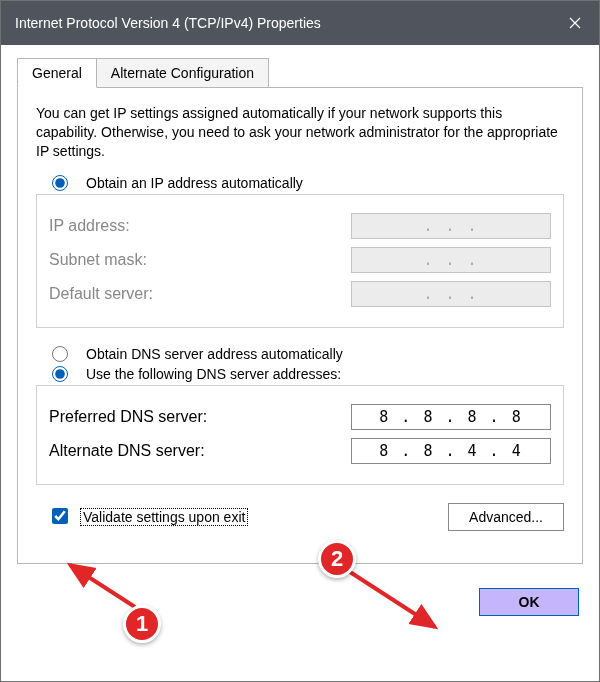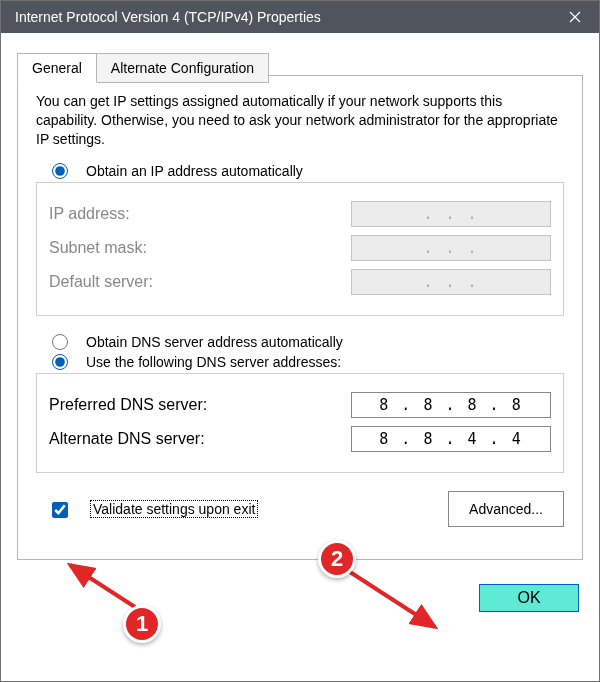--- a/index.html
+++ b/index.html
@@ -1,45 +1,45 @@
 <!DOCTYPE html>
 <html><head>
 <meta charset="utf-8">
 <style>
   * { box-sizing: border-box; }
   html, body { margin: 0; padding: 0; }
   body { font-family: "Segoe UI", Tahoma, sans-serif; font-size: 13px; background: #fff; width: 600px; height: 682px; overflow: hidden; position: relative; }
   .window { width: 600px; height: 682px; border: 1px solid #707070; background: #fff; }
-  .titlebar { background: #50555d; color: #fff; height: 32px; display: flex; align-items: center; justify-content: space-between; padding: 0 0 0 14px; font-size: 14px; }
+  .titlebar { background: #50555d; color: #fff; height: 44px; display: flex; align-items: center; justify-content: space-between; padding: 0 0 0 14px; font-size: 14px; }
   .titlebar .close { width: 48px; height: 40px; display: flex; align-items: center; justify-content: center; }
   .titlebar .close svg { width: 12px; height: 12px; }
   .content { padding: 12px 16px 16px; }
   .tabs { display: flex; position: relative; border-bottom: 1px solid #b6b6b6; }
-  .tab { padding: 6px 14px; border: 1px solid #b6b6b6; background: #fff; position: relative; top: 8px; font-size: 14px; cursor: pointer; }
+  .tab { padding: 6px 14px; border: 1px solid #b6b6b6; background: #fff; position: relative; top: 1px; font-size: 14px; cursor: pointer; }
   .tab.active { border-bottom: 1px solid #fff; z-index: 2; }
   .tab:not(.active) { background: #f4f4f4; border-left: none; }
   .panel { border: 1px solid #b6b6b6; border-top: none; padding: 16px 18px 32px; }
   .desc { font-size: 14px; line-height: 1.35; margin-bottom: 14px; }
   .radio { display: flex; align-items: center; gap: 16px; margin: 4px 0; cursor: pointer; }
   .radio input[type=radio] { width: 16px; height: 16px; accent-color: #005fb8; margin: 0 2px 0 16px; }
   .radio-label { font-size: 14px; }
   .groupbox { border: 1px solid #d0d0d0; padding: 10px 12px 12px 12px; margin-top: -1px; }
   .fieldrow { display: flex; align-items: center; justify-content: space-between; margin: 8px 0; }
   .fieldrow .lbl { font-size: 16px; }
   .fieldrow.disabled .lbl { color: #888; }
   .ipinput { width: 200px; height: 26px; border: 1px solid #888; background: #fff; display: flex; align-items: center; justify-content: center; font-family: monospace; font-size: 15px; letter-spacing: 2px; }
   .ipinput.disabled { background: #ececec; color: #aaa; border-color: #c4c4c4; }
   .dns-spacer { height: 14px; }
   .bottomrow { display: flex; align-items: center; justify-content: space-between; margin-top: 18px; }
-  .checkrow { display: flex; align-items: flex-end; gap: 22px; }
+  .checkrow { display: flex; align-items: flex-start; gap: 12px; }
   .checkrow input[type=checkbox] { width: 16px; height: 16px; accent-color: #005fb8; margin: 0 0 0 16px; }
   .checkrow .lbl { border: 1px dotted #000; padding: 0 2px; font-size: 14px; }
-  .advbtn { padding: 4px 20px; height: 36px; border: 1px solid #888; background: #fff; font-size: 14px; cursor: pointer; }
+  .advbtn { padding: 4px 20px; height: 28px; border: 1px solid #888; background: #fff; font-size: 14px; cursor: pointer; }
   .footer { display: flex; justify-content: flex-end; gap: 10px; margin-top: 24px; padding: 0 4px; }
-  .ftbtn { width: 100px; height: 28px; border: 1px solid #888; background: #5eead4; font-size: 16px; cursor: pointer; }
+  .ftbtn { width: 100px; height: 28px; border: 1px solid #888; background: #c4b5fd; font-size: 14px; cursor: pointer; font-weight: bold; }
   .ftbtn.primary { border: 1.5px solid #005fb8; }
   
   .annot-circle { position: absolute; width: 38px; height: 38px; border-radius: 50%; background: #e02626; border: 3px solid #fff; color: #fff; font-size: 22px; font-weight: bold; display: flex; align-items: center; justify-content: center; box-shadow: 0 2px 4px rgba(0,0,0,0.3); z-index: 10; pointer-events: none; }
   .annot-arrow { position: absolute; z-index: 9; pointer-events: none; }
 </style>
 </head>
 <body>
 
 <div class="window">
   <div class="titlebar">

